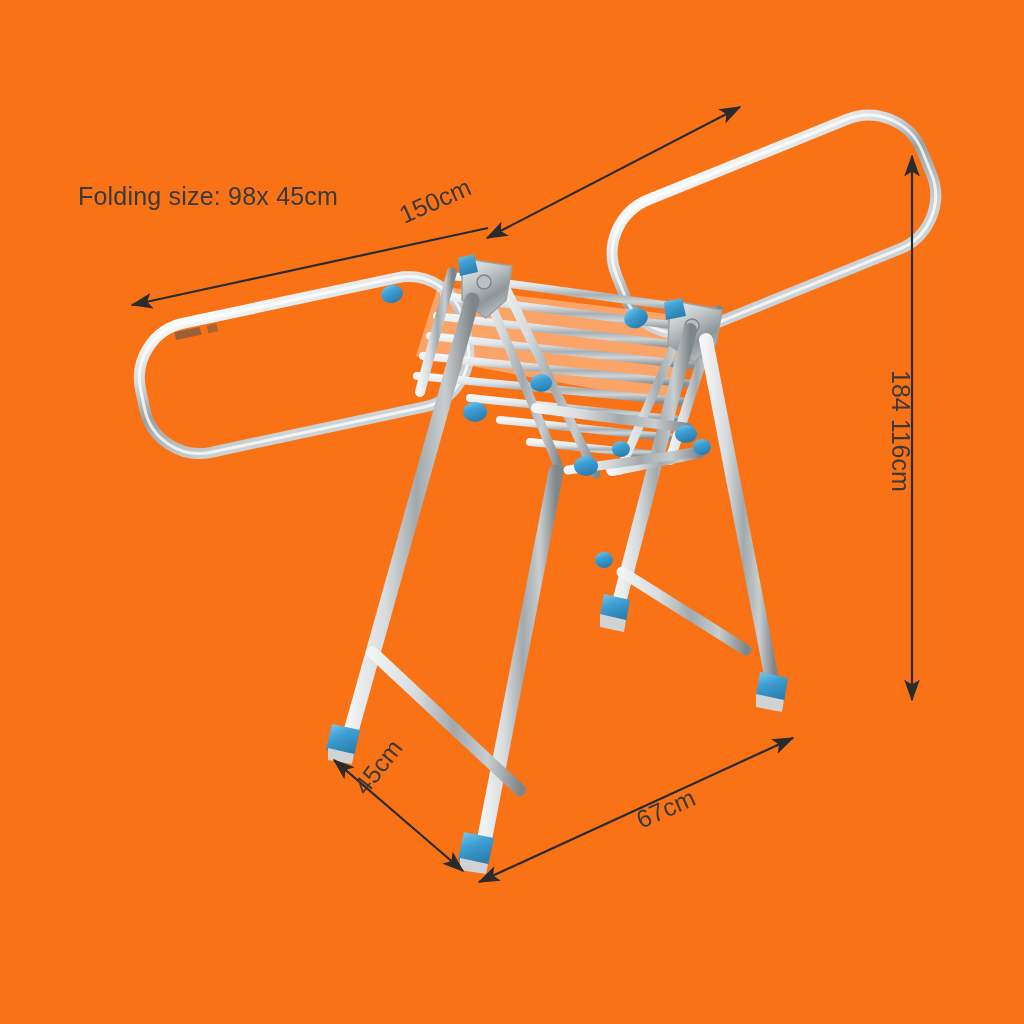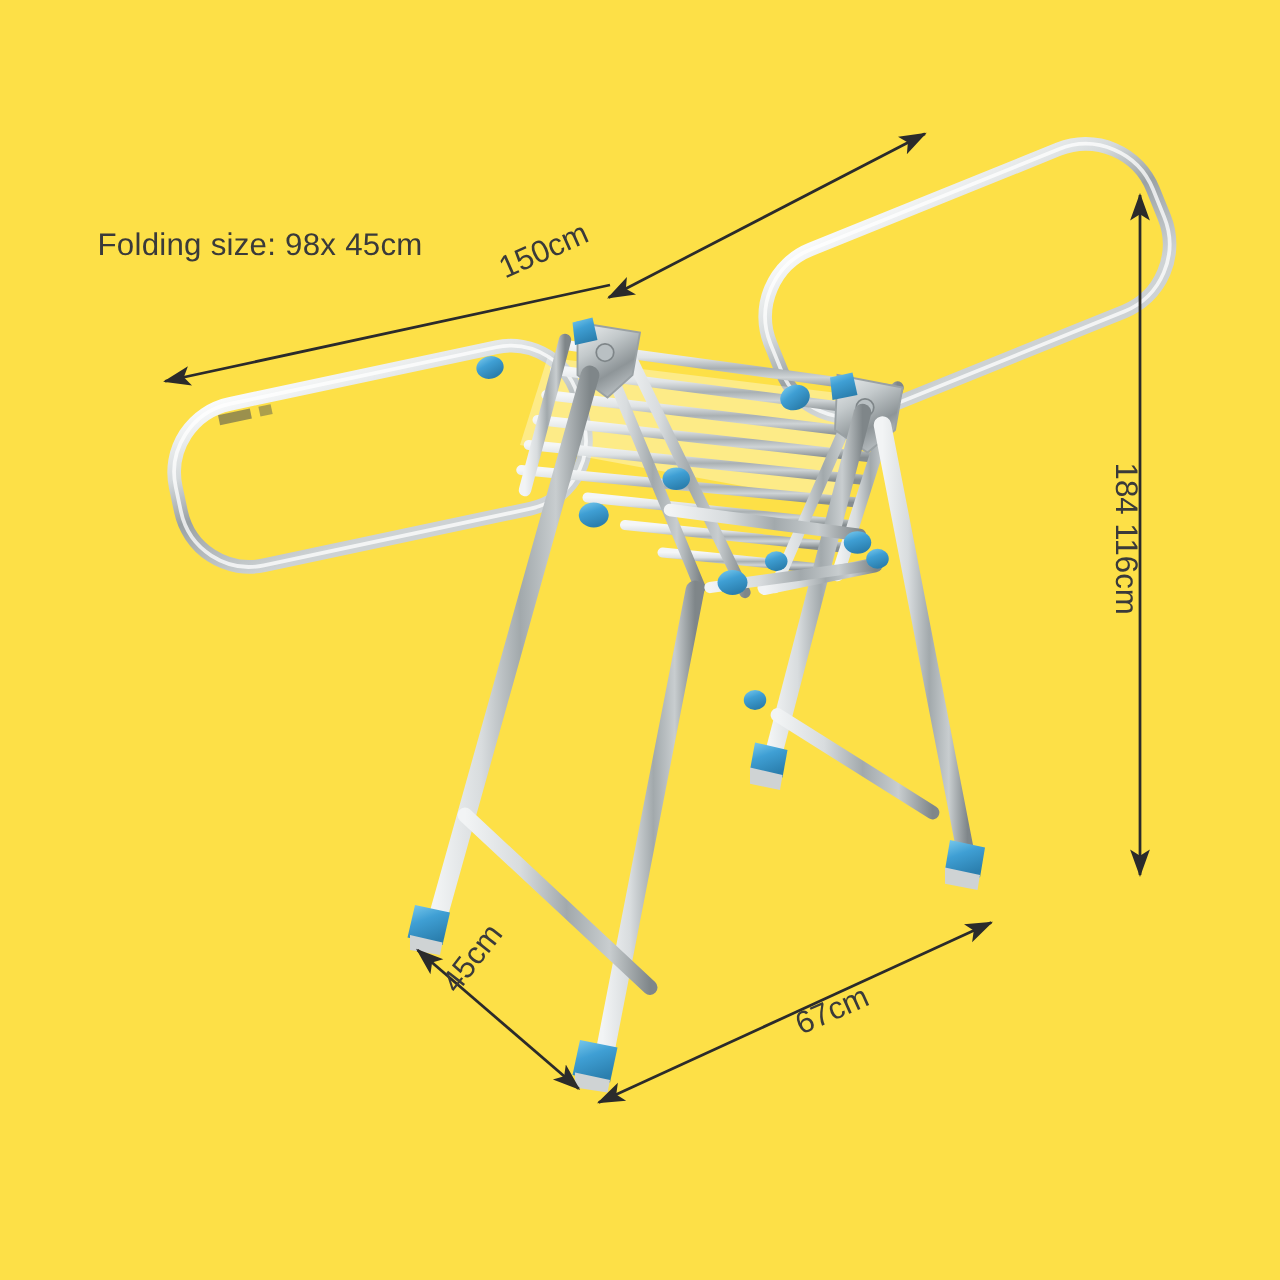--- a/index.html
+++ b/index.html
@@ -4,21 +4,21 @@
 <style>
   html, body {
     margin: 0;
     padding: 0;
     background: #ffffff;
   }
   #stage {
     position: relative;
     width: 1024px;
     height: 1024px;
-    background: #fde047;
+    background: #f97316;
     overflow: hidden;
     font-family: "Liberation Sans", sans-serif;
   }
   #diagram-svg {
     position: absolute;
     left: 0;
     top: 0;
     width: 1024px;
     height: 1024px;
   }

